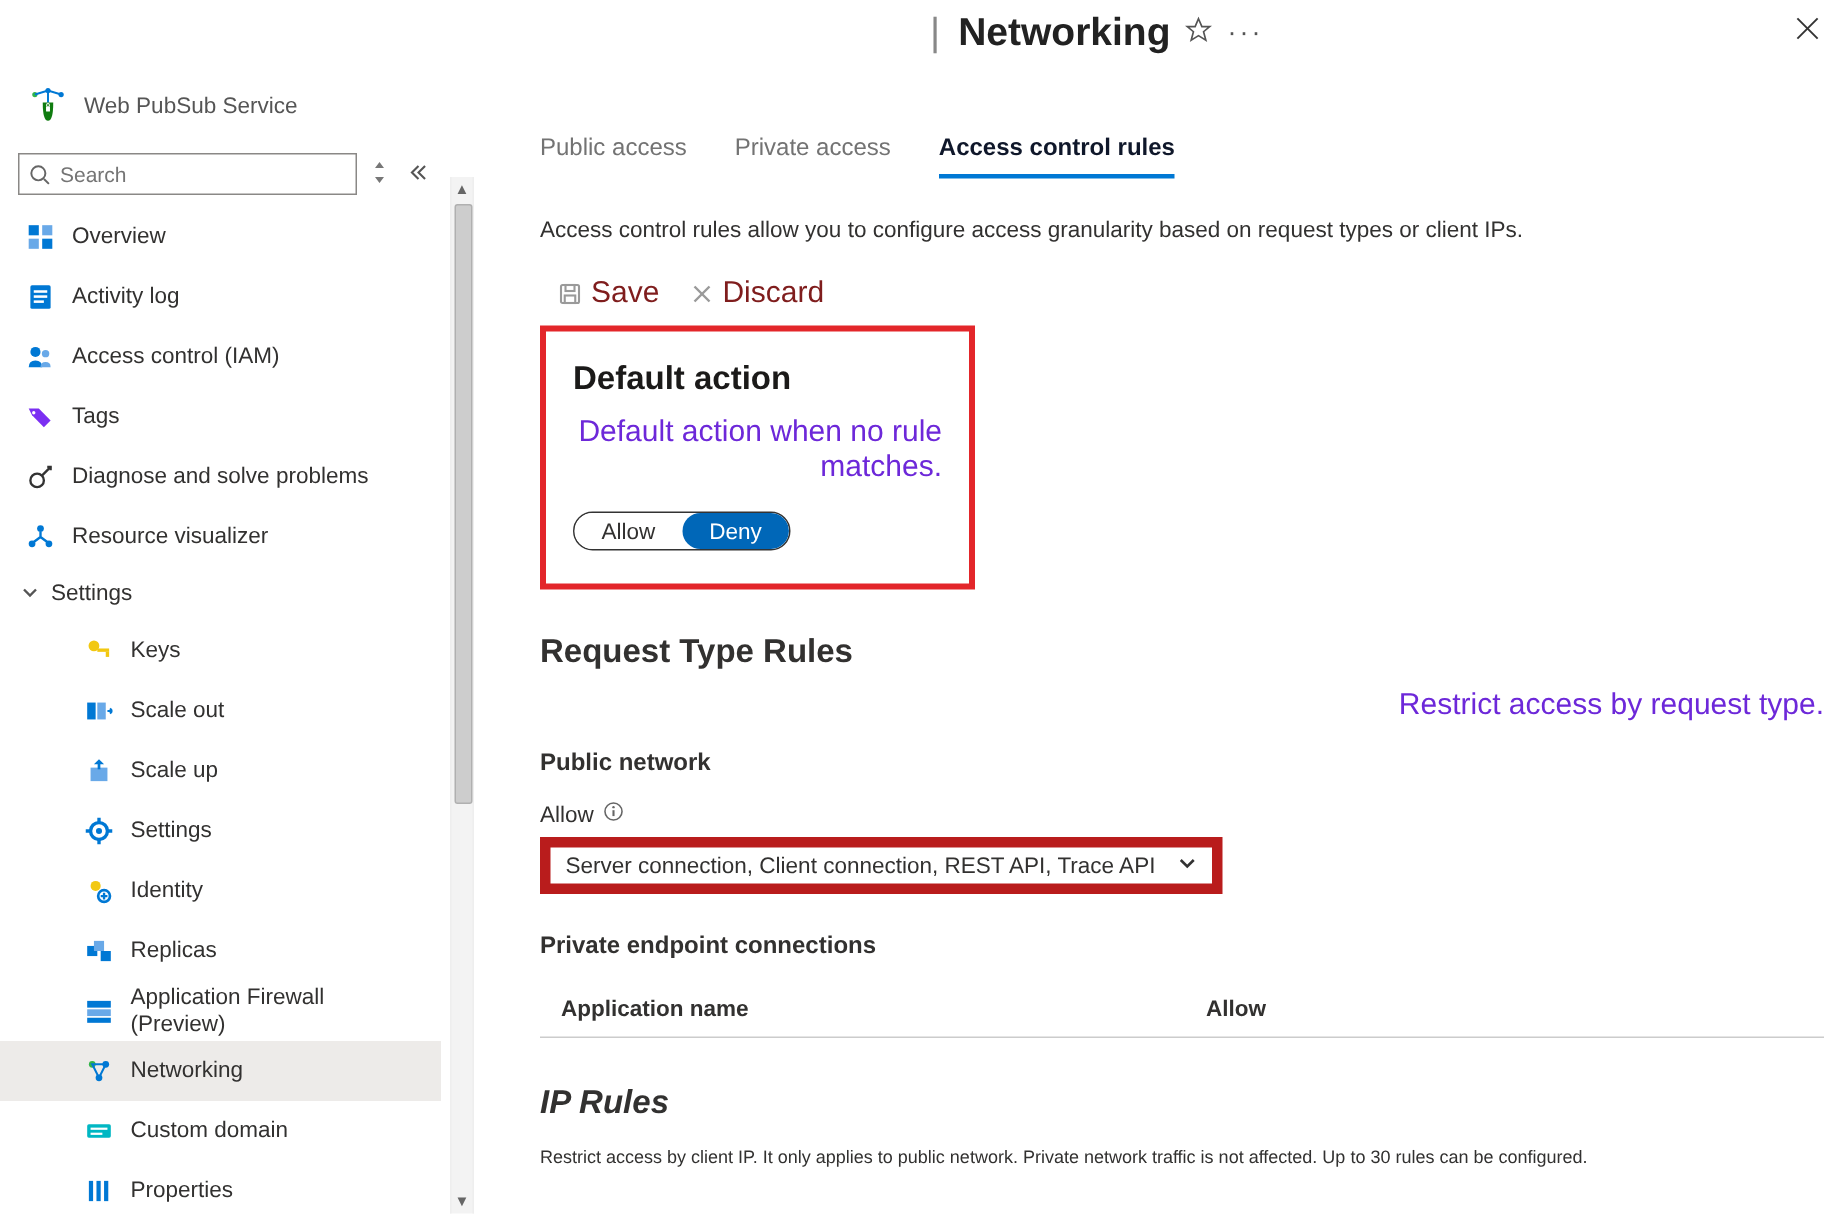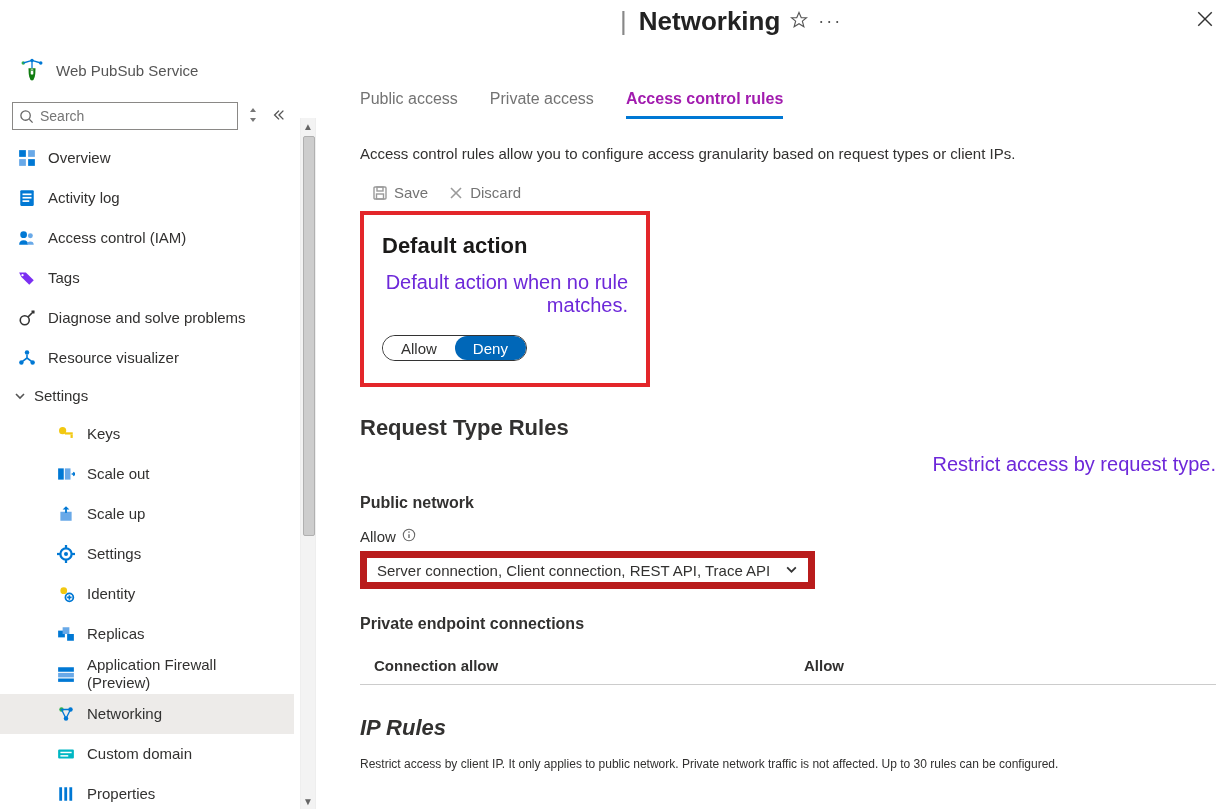--- a/index.html
+++ b/index.html
@@ -142,35 +142,35 @@
   }
   .tab {
     font-size: 16px;
     padding-bottom: 8px;
     color: #737373;
     cursor: pointer;
   }
   .tab.active {
     font-weight: 600;
     border-bottom: 3px solid #0078d4;
-    color: #a21caf;
+    color: #0f172a;
   }
   .desc {
     margin-top: 26px;
     font-size: 15px;
     color: #323130;
   }
   .toolbar {
     display: flex; gap: 20px;
     margin: 22px 0 10px 12px;
   }
   .tbtn {
     display: flex; align-items: center; gap: 6px;
-    color: #737373;
-    font-size: 15px;
+    color: #7f1d1d;
+    font-size: 20px;
   }
   .tbtn svg { width:16px; height:16px; }
 
   .highlight-box {
     border: 4px solid #e3262a;
     padding: 18px 18px 22px 18px;
     width: 290px;
   }
   .section-h1 {
     font-size: 22px;
@@ -553,21 +553,21 @@
       <div class="dropdown">
         <span>Server connection, Client connection, REST API, Trace API</span>
         <span class="chevd"><svg viewBox="0 0 12 12" fill="none" stroke="#333" stroke-width="1.6">
               <path d="M2 4 L6 8 L10 4"></path>
             </svg></span>
       </div>
 
       <div class="section-h3" style="margin-top:26px;">Private endpoint connections</div>
 
       <div class="table-head">
-        <div class="col-conn">Connection allow</div>
+        <div class="col-conn">Application name</div>
         <div class="col-allow">Allow</div>
       </div>
 
       <div class="section-h2" style="margin-top:30px;font-style:italic;">IP Rules</div>
       <div class="iprules-desc">Restrict access by client IP. It only applies to public network. Private network traffic is not affected. Up to 30 rules can be configured.</div>
 
     </div>
   </div>
 </div>
 

